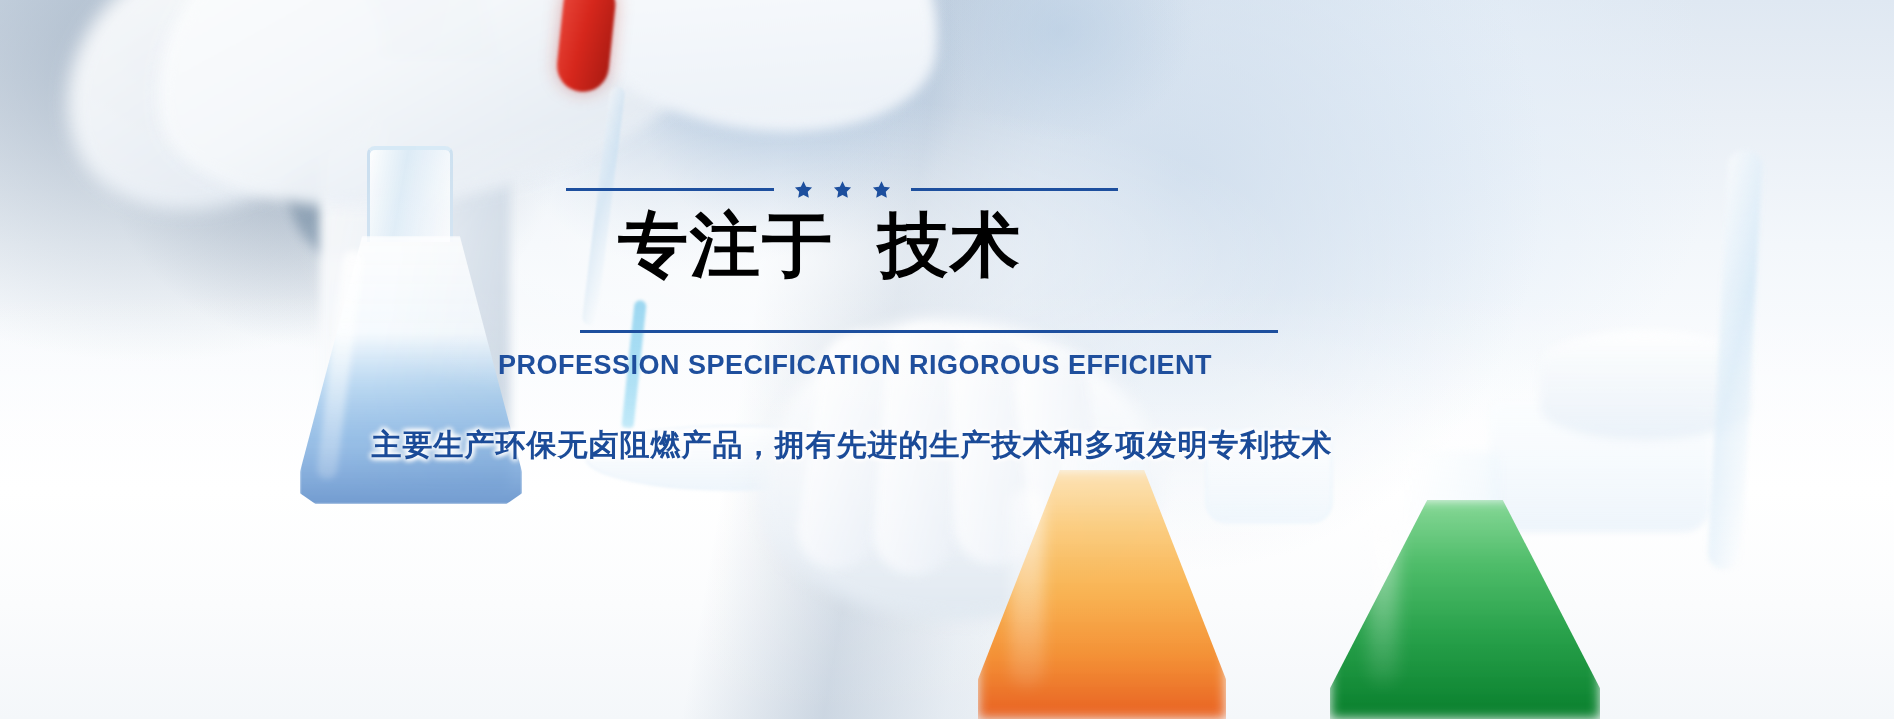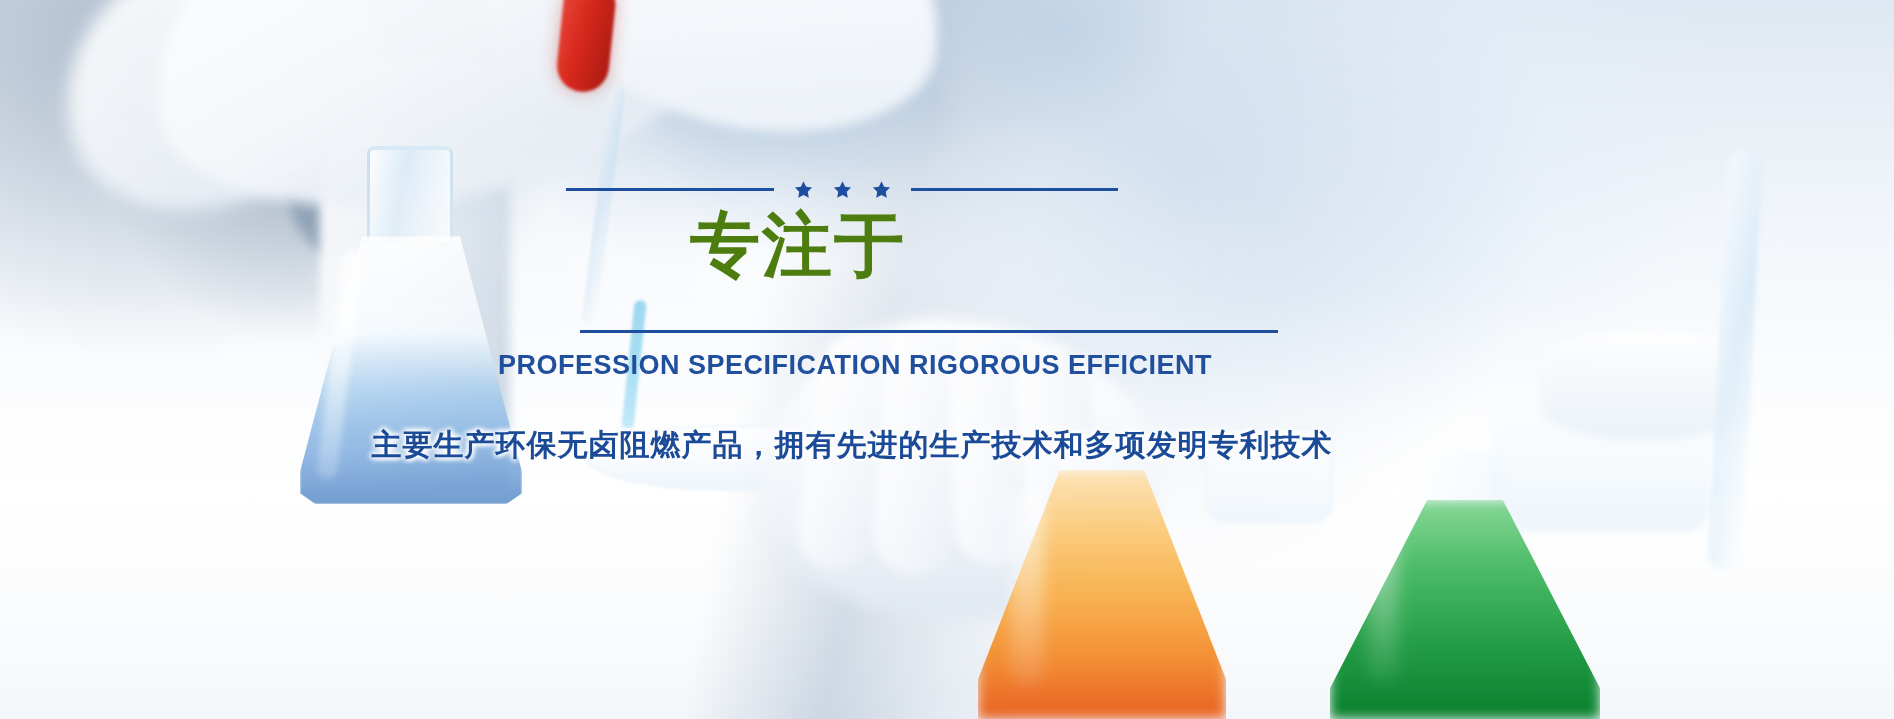--- a/index.html
+++ b/index.html
@@ -267,21 +267,21 @@
     display:flex; align-items:center; justify-content:center; gap:0;
     white-space:nowrap;
   }
   .headline span {
     font-size:70px;
     font-weight:700;
     letter-spacing:2px;
     line-height:1;
     font-family:"DejaVu Sans","Liberation Sans",sans-serif;
   }
-  .hl-blue  { color:#4d7c0f; }
+  .hl-blue  { color:#000000; }
   .hl-green { color:#17a335; }
   .hl-gap   { display:inline-block; width:22px; }
 
   
   .rule-bottom {
     position:absolute; left:580px; top:330px; width:698px; height:3px;
     background:#1d4f9e;
   }
 
   
@@ -377,20 +377,21 @@
           <path d="M12 1.6 15.3 8.4 22.8 9.5 17.4 14.8 18.7 22.3 12 18.8 5.3 22.3 6.6 14.8 1.2 9.5 8.7 8.4Z"></path>
         </svg>
       </span>
       <span class="rule-seg right"></span>
     </div>
 
     <h1 class="headline">
       <span class="hl-blue">专注于</span>
       <i class="hl-gap"></i>
       <i class="hl-gap"></i>
+      <span class="hl-blue">技术</span>
     </h1>
 
     <div class="rule-bottom"></div>
 
     <div class="strap">PROFESSION SPECIFICATION RIGOROUS EFFICIENT</div>
 
     <div class="subline">主要生产环保无卤阻燃产品，拥有先进的生产技术和多项发明专利技术</div>
 
   </div>
 </div>

